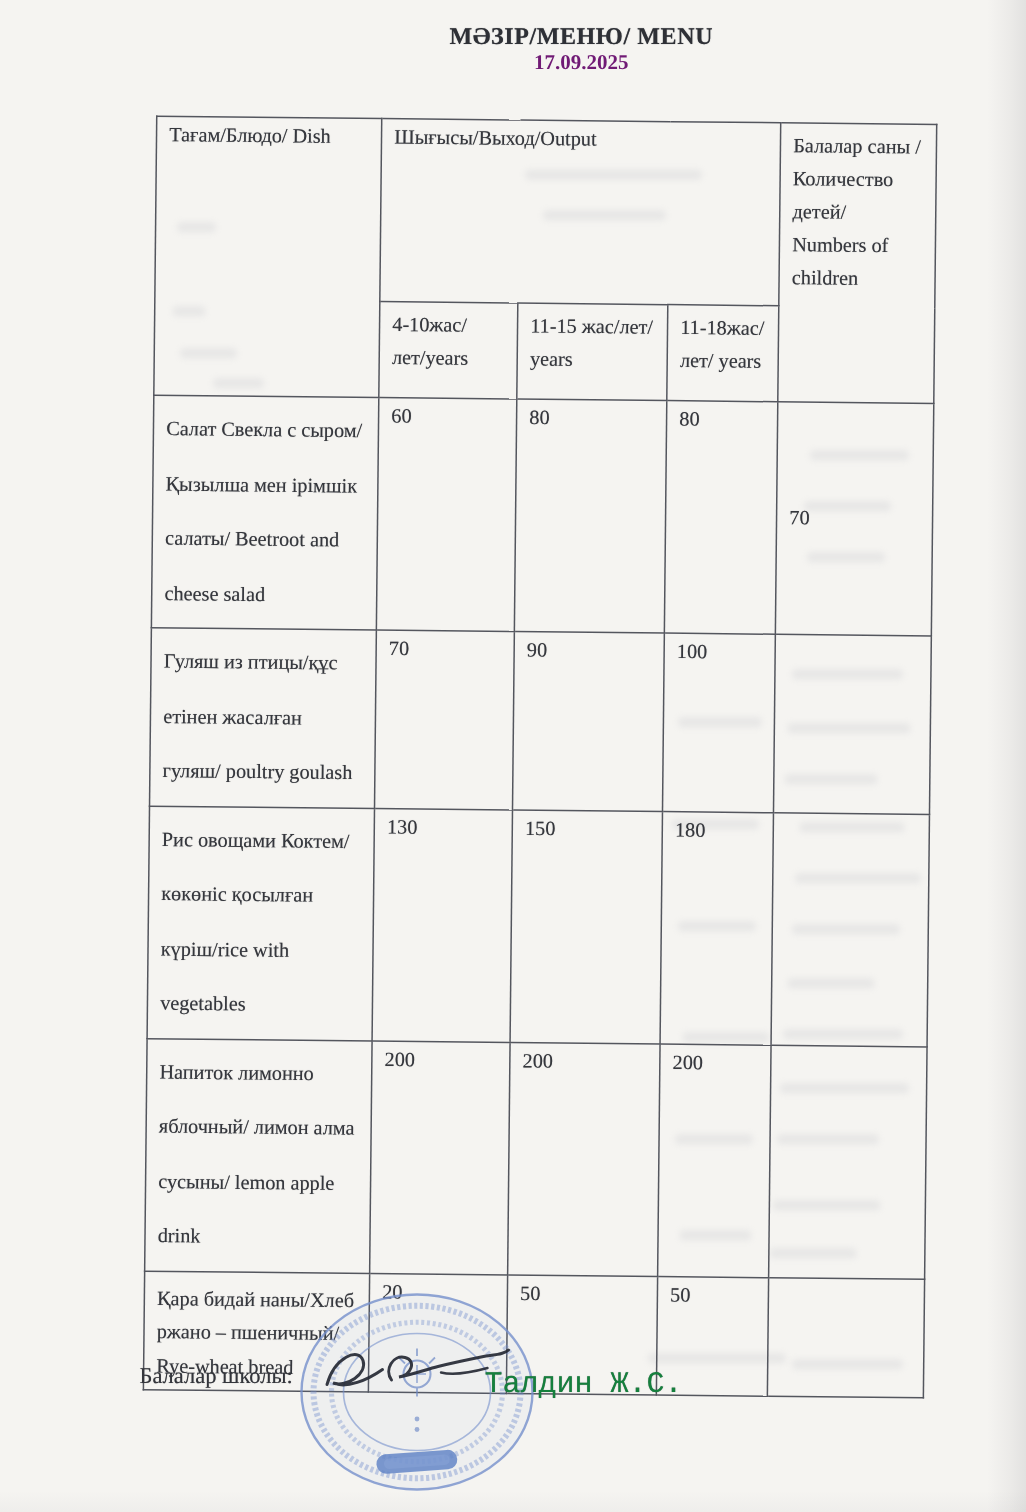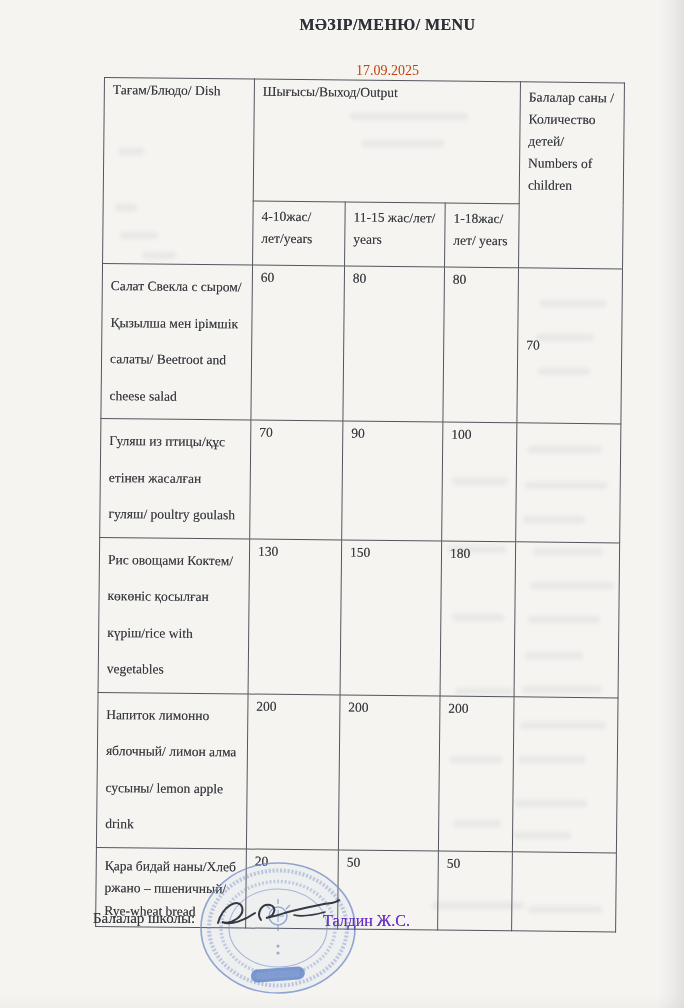--- a/index.html
+++ b/index.html
@@ -21,21 +21,21 @@
     position:absolute;left:0;right:0;bottom:0;height:14px;
     background:linear-gradient(to bottom, rgba(120,120,128,0), rgba(120,120,128,.05));
     pointer-events:none;
   }
 
   .title-wrap{position:absolute;left:125px;top:16px;width:525px;text-align:center;}
   .doc-title{
     font-size:16px;font-weight:bold;letter-spacing:.4px;color:#2e3036;
     text-shadow:0 0 .6px rgba(46,48,54,.7);
   }
-  .doc-date{margin-top:29px;font-size:14px;color:#c2410c;}
+  .doc-date{margin-top:1px;font-size:14px;color:#701a75;font-weight:bold;}
 
   .menu-table-wrap{
     position:absolute;left:104px;top:77px;
     transform:rotate(.6deg);transform-origin:top left;
   }
   table.menu{
     border-collapse:collapse;table-layout:fixed;width:520px;
     font-size:13.5px;color:#35373d;
     text-shadow:0 0 .5px rgba(53,55,61,.55);
   }
@@ -67,22 +67,22 @@
 
   
   .ghost-layer{position:absolute;inset:0;pointer-events:none;}
   .ghost{
     position:absolute;height:7px;border-radius:3px;
     background:#a6a8b2;opacity:.17;filter:blur(2.2px);
   }
 
   .footer-label{position:absolute;left:93px;top:910px;font-size:15px;color:#33353b;
     text-shadow:0 0 .5px rgba(51,53,59,.6);}
-  .footer-name{position:absolute;left:323px;top:912px;font-size:16px;color:#6d28d9;
-    text-shadow:0 0 .5px rgba(51,53,59,.6);}
+  .footer-name{position:absolute;left:323px;top:912px;font-size:20px;color:#15803d;
+    text-shadow:0 0 .5px rgba(51,53,59,.6);font-family:Liberation Mono, monospace;}
 
   .stamp{position:absolute;left:196px;top:854px;}
   .signature{position:absolute;left:204px;top:892px;}
 </style>
 </head>
 <body>
 
 <div class="page">
 
   <div class="ghost-layer">
@@ -133,21 +133,21 @@
       </colgroup>
       <tbody>
           <tr class="r-head">
         <th class="h-dish" rowspan="2">Тағам/Блюдо/ Dish</th>
         <th class="h-output" colspan="3">Шығысы/Выход/Output</th>
         <th class="h-children" rowspan="2">Балалар саны /Количество детей/ Numbers of children</th>
       </tr>
       <tr class="r-age">
         <td class="age">4-10жас/лет/years</td>
         <td class="age">11-15 жас/лет/ years</td>
-        <td class="age">1-18жас/лет/ years</td>
+        <td class="age">11-18жас/лет/ years</td>
       </tr>
       <tr class="r-d0">
         <td class="dish loose">Салат Свекла с сыром/Қызылша мен ірімшік салаты/ Beetroot and cheese salad</td>
         <td class="val">60</td>
         <td class="val">80</td>
         <td class="val">80</td>
         <td class="childcell count">70</td>
       </tr>
       <tr class="r-d1">
         <td class="dish loose">Гуляш из птицы/құс етінен жасалған гуляш/ poultry goulash</td>

